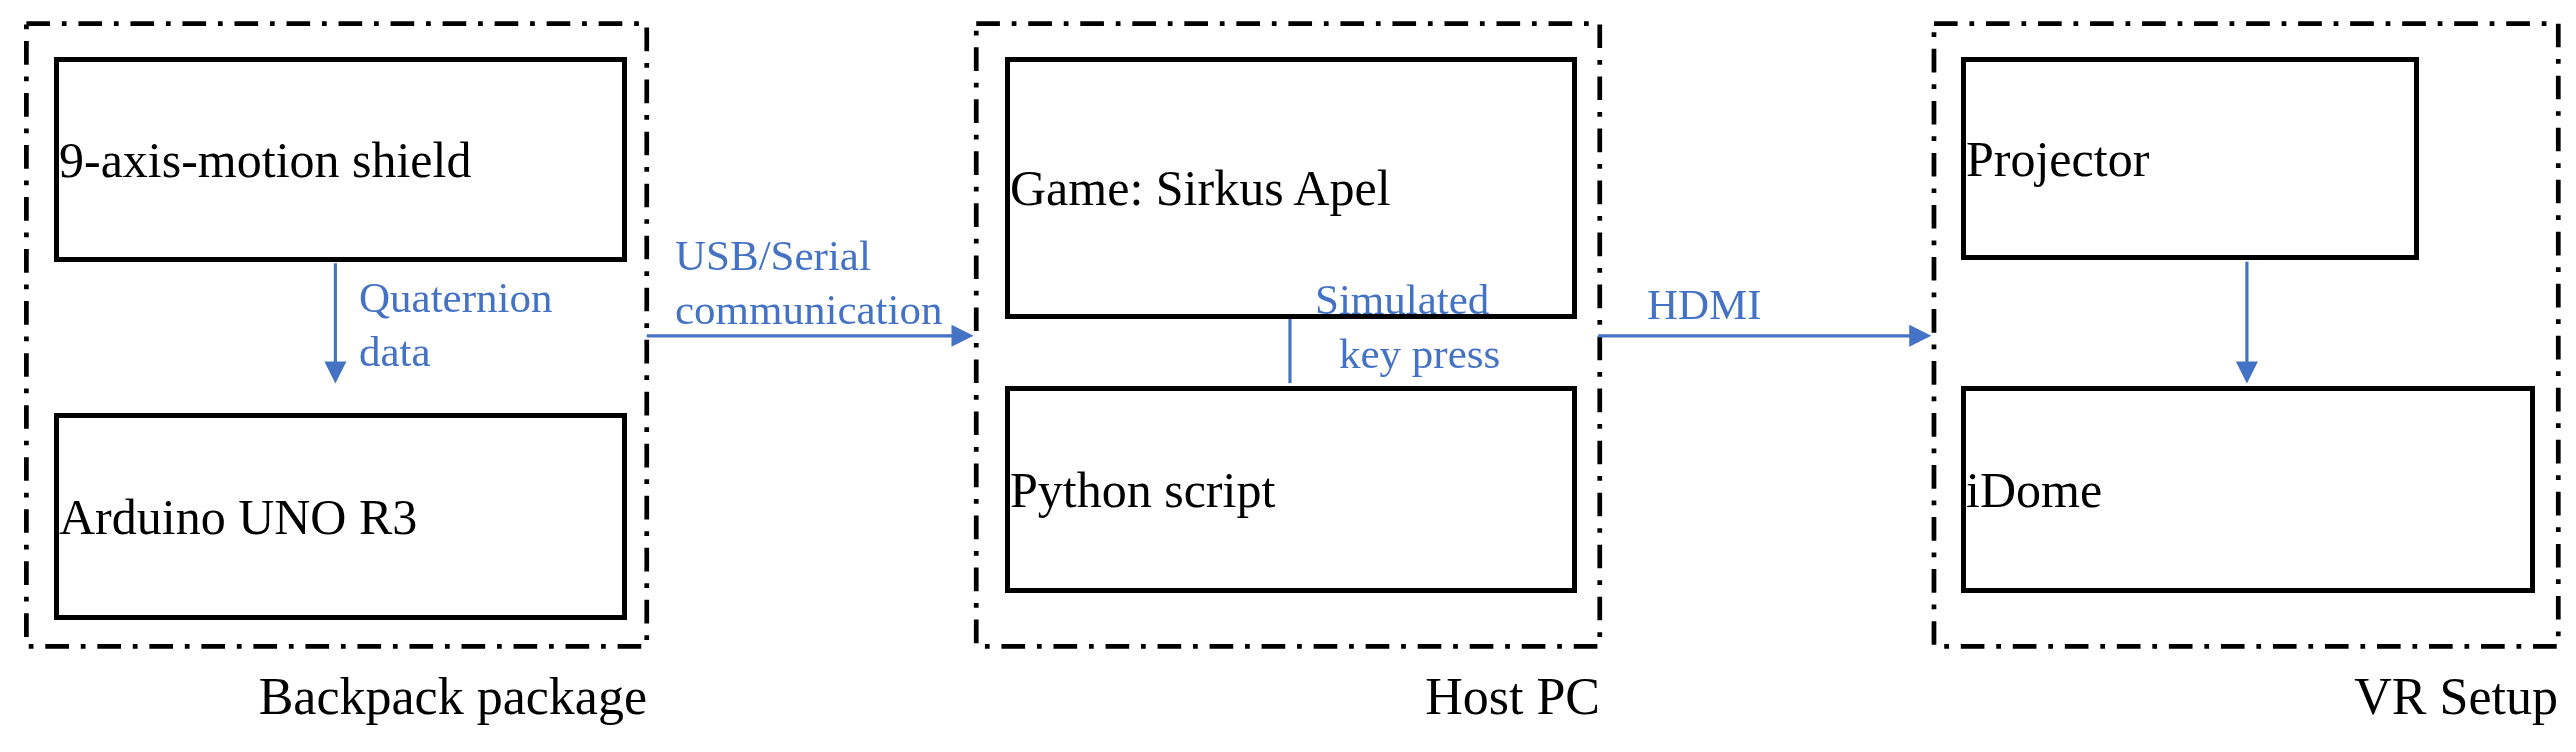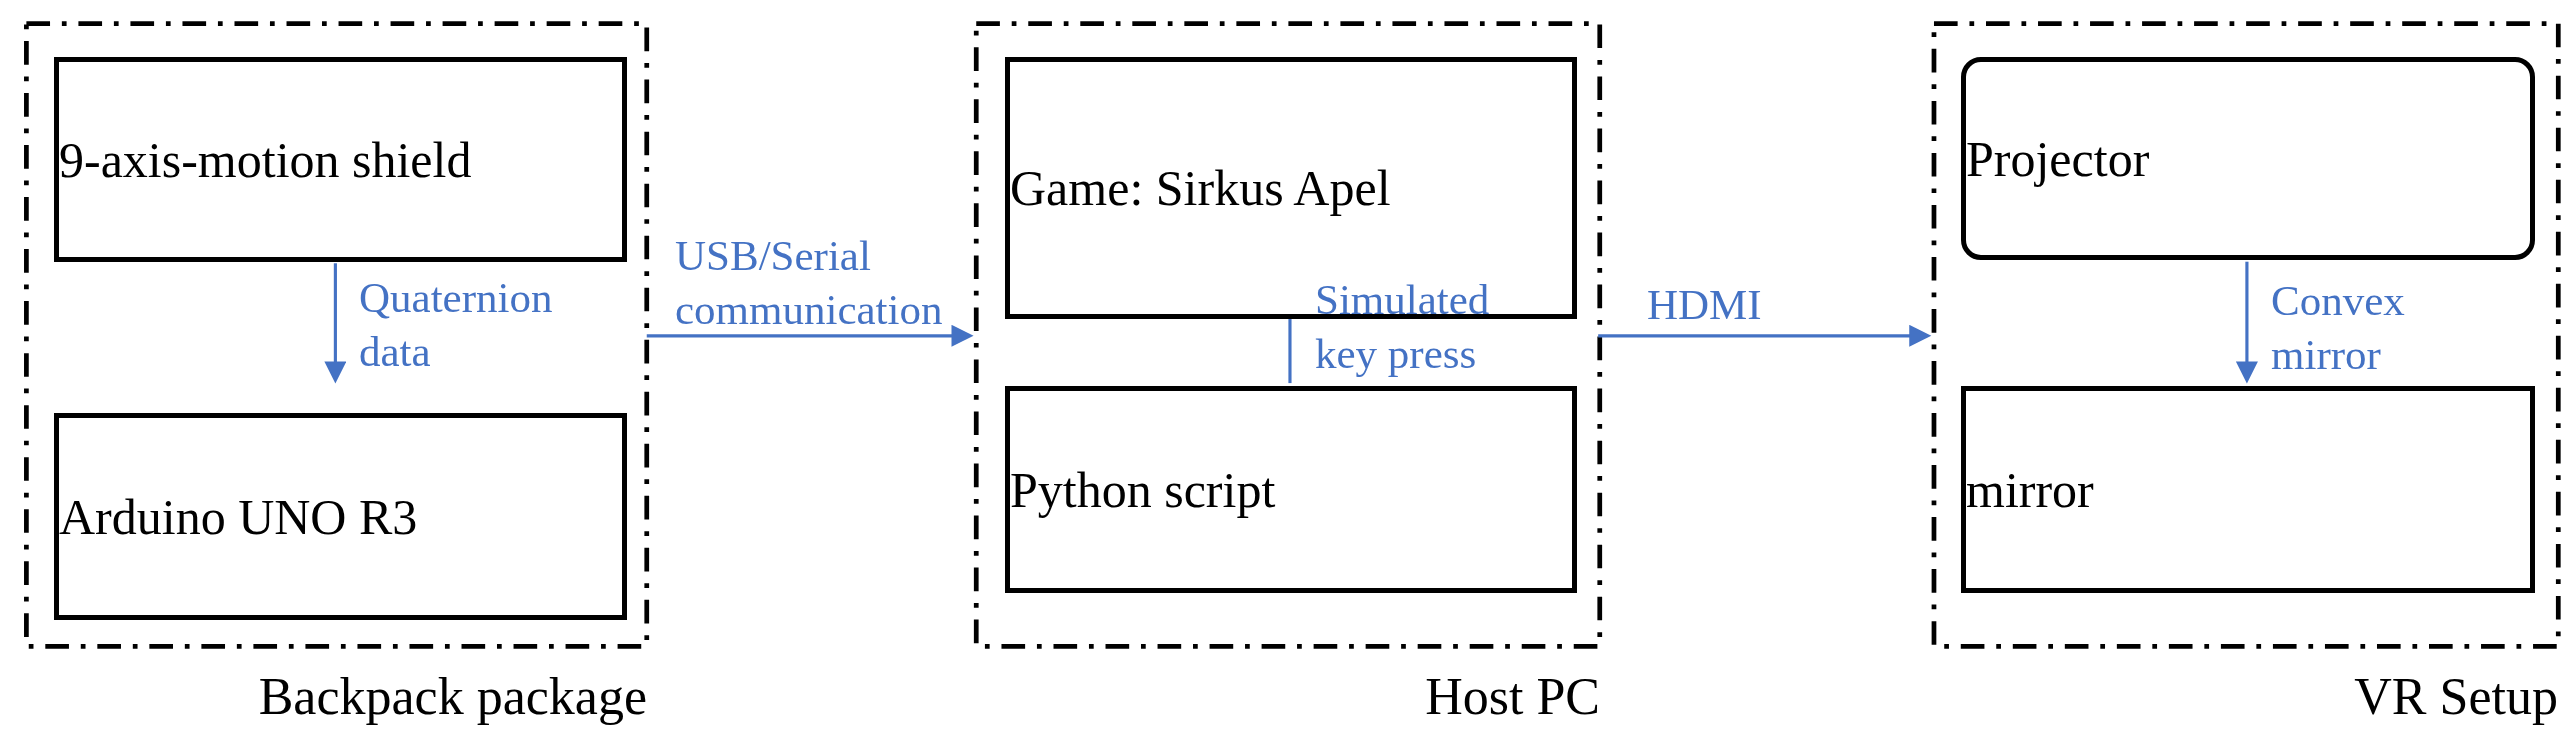--- a/index.html
+++ b/index.html
@@ -89,45 +89,41 @@
     <span>Arduino UNO R3</span>
   </div>
 
   <div class="node" style="left:1005px; top:57px; width:572px; height:262px;">
     <span>Game: Sirkus Apel</span>
   </div>
   <div class="node" style="left:1005px; top:386px; width:572px; height:207px;">
     <span>Python script</span>
   </div>
 
-  <div class="node" style="left:1961px; top:57px; width:574px; height:203px;border-radius:20px;">
+  <div class="node" style="left:1961px; top:57px; width:458px; height:203px;">
     <span>Projector</span>
   </div>
   <div class="node" style="left:1961px; top:386px; width:574px; height:207px;">
-    <span>mirror</span>
+    <span>iDome</span>
   </div>
 
   <div class="edge-label" style="left:359px; top:271px;">
       <span style="display: block;">Quaternion</span>
       <span style="display: block;">data</span>
     </div>
   <div class="edge-label" style="left:675px; top:229px;">
       <span style="display: block;">USB/Serial</span>
       <span style="display: block;">communication</span>
     </div>
   <div class="edge-label" style="left:1315px; top:273px;">
       <span style="display: block;">Simulated</span>
-      <span style="display: block;">key press</span>
+      <span style="display: block; margin-left: 24px;">key press</span>
     </div>
   <div class="edge-label" style="left:1619px; top:278px;">
       <span style="display: block; margin-left: 28px;">HDMI</span>
-    </div>
-  <div class="edge-label" style="left:2271px; top:274px;">
-      <span style="display: block;">Convex</span>
-      <span style="display: block;">mirror</span>
     </div>
 
   <div class="group-caption" style="left:26px; width:621px;">Backpack package</div>
   <div class="group-caption" style="left:976px; width:624px;">Host PC</div>
   <div class="group-caption" style="left:1934px; width:624px;">VR Setup</div>
 
 </div>
 
 
 </body></html>

